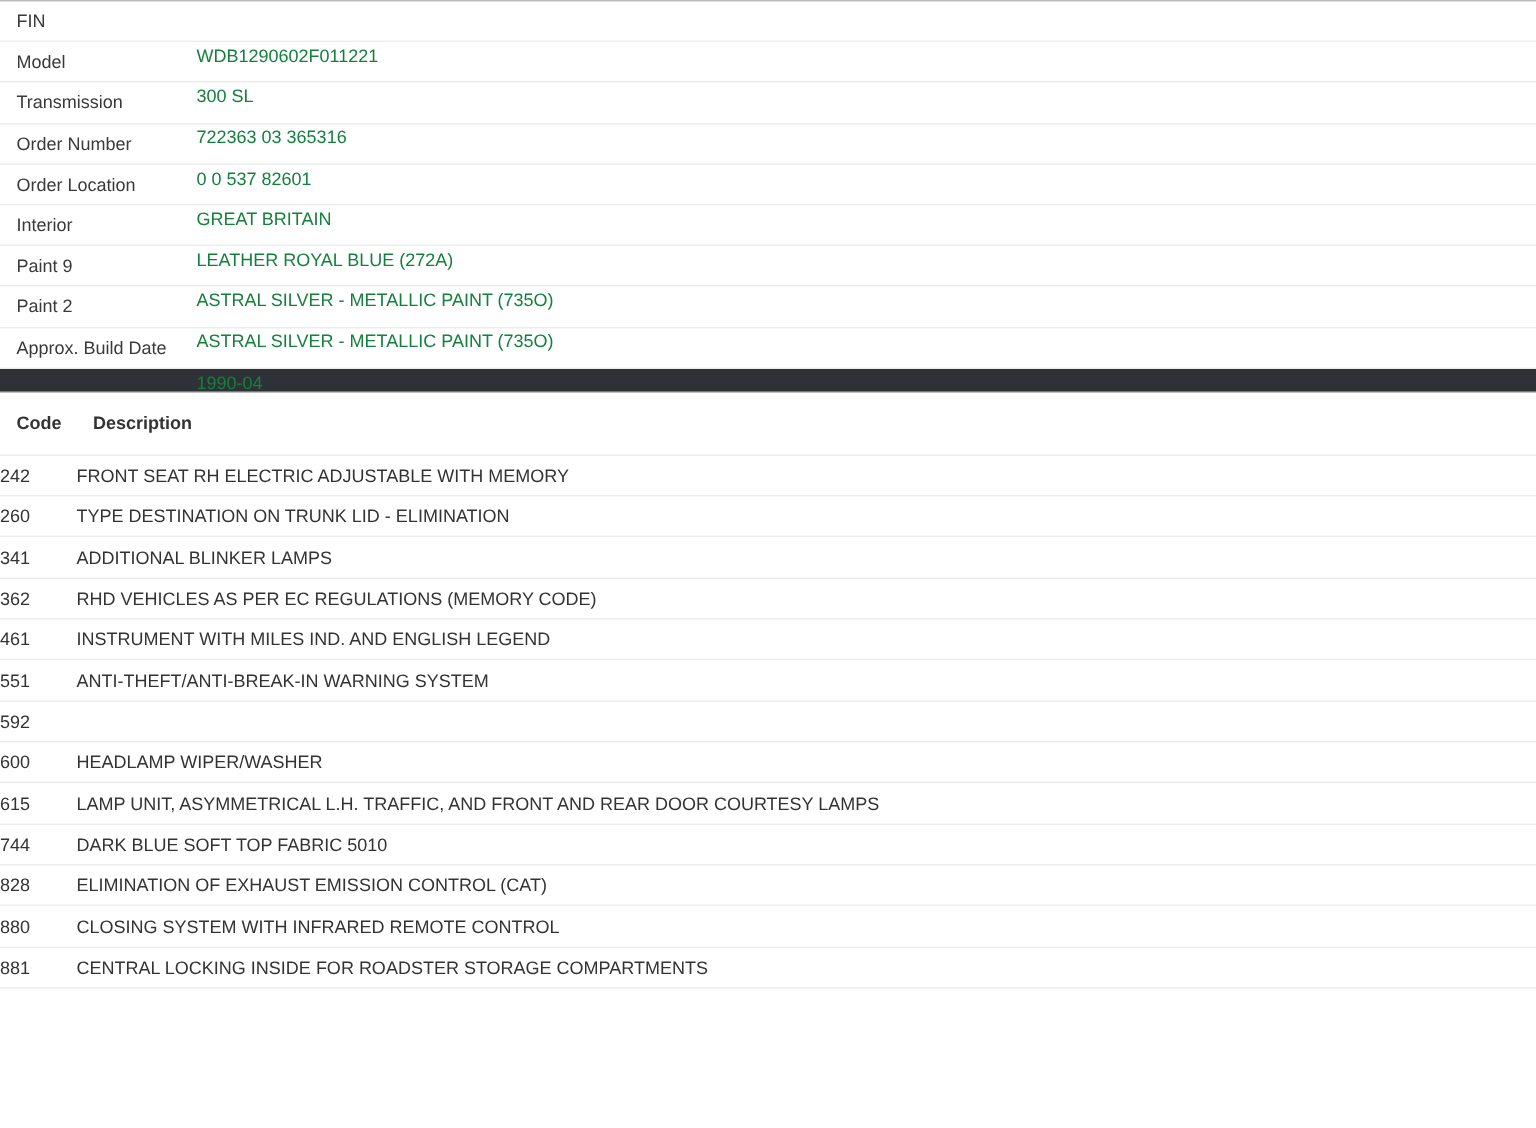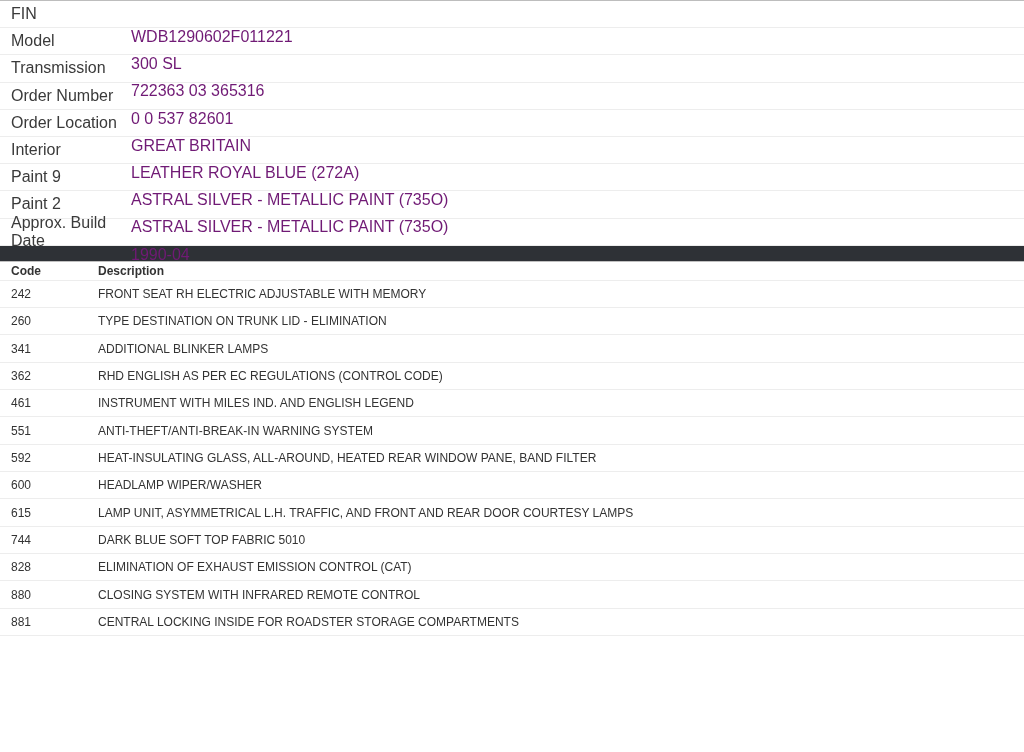--- a/index.html
+++ b/index.html
@@ -15,68 +15,66 @@
   
   .vehicle-table {
     border-top: 1px solid #bdbdbd;
   }
   .v-row {
     display: flex;
     align-items: center;
     height: 27.2px;
     border-bottom: 1px solid #ededed;
     padding-left: 11px;
-    font-size: 16px;
+    font-size: 12px;
     color: #3a3a3a;
   }
   .v-label {
     width: 120px;
     flex: 0 0 120px;
     color: #3a3a3a;
   }
   .v-value {
-    color: #701a75;
+    color: #15803d;
     white-space: nowrap;
     margin-top: 46px;
   }
 
   
   .divider-bar {
     height: 16px;
     background: #2e3136;
     border-bottom: 1px solid #c0c0c0;
   }
 
   
   .codes-header {
     display: flex;
     align-items: center;
-    height: 19px;
+    height: 42px;
     border-bottom: 1px solid #ededed;
     padding-left: 11px;
     font-size: 12px;
     font-weight: 700;
     color: #333333;
   }
   .c-row {
     display: flex;
     align-items: center;
     height: 27.35px;
     border-bottom: 1px solid #ededed;
-    padding-left: 11px;
     font-size: 12px;
     color: #333333;
   }
   .c-code {
     width: 51px;
     flex: 0 0 51px;
   }
   .c-desc {
     white-space: nowrap;
-    margin-left: 36px;
   }
 </style>
 </head>
 <body>
 
 <div class="datacard">
 
   <div class="vehicle-table">
 
       <div class="v-row">
@@ -145,39 +143,38 @@
           <span class="c-desc">TYPE DESTINATION ON TRUNK LID - ELIMINATION</span>
         </div>
 
         <div class="c-row">
           <span class="c-code">341</span>
           <span class="c-desc">ADDITIONAL BLINKER LAMPS</span>
         </div>
 
         <div class="c-row">
           <span class="c-code">362</span>
-          <span class="c-desc">RHD ENGLISH AS PER EC REGULATIONS (CONTROL CODE)</span>
+          <span class="c-desc">RHD VEHICLES AS PER EC REGULATIONS (MEMORY CODE)</span>
         </div>
 
 
         <div class="c-row">
           <span class="c-code">461</span>
           <span class="c-desc">INSTRUMENT WITH MILES IND. AND ENGLISH LEGEND</span>
         </div>
 
 
         <div class="c-row">
           <span class="c-code">551</span>
           <span class="c-desc">ANTI-THEFT/ANTI-BREAK-IN WARNING SYSTEM</span>
         </div>
 
 
         <div class="c-row">
           <span class="c-code">592</span>
-          <span class="c-desc">HEAT-INSULATING GLASS, ALL-AROUND, HEATED REAR WINDOW PANE, BAND FILTER</span>
         </div>
 
         <div class="c-row">
           <span class="c-code">600</span>
           <span class="c-desc">HEADLAMP WIPER/WASHER</span>
         </div>
 
         <div class="c-row">
           <span class="c-code">615</span>
           <span class="c-desc">LAMP UNIT, ASYMMETRICAL L.H. TRAFFIC, AND FRONT AND REAR DOOR COURTESY LAMPS</span>

